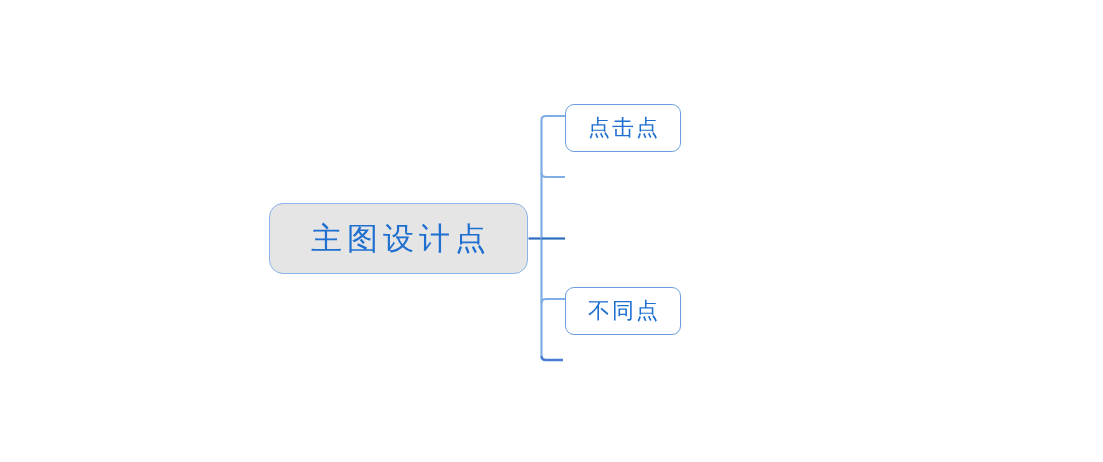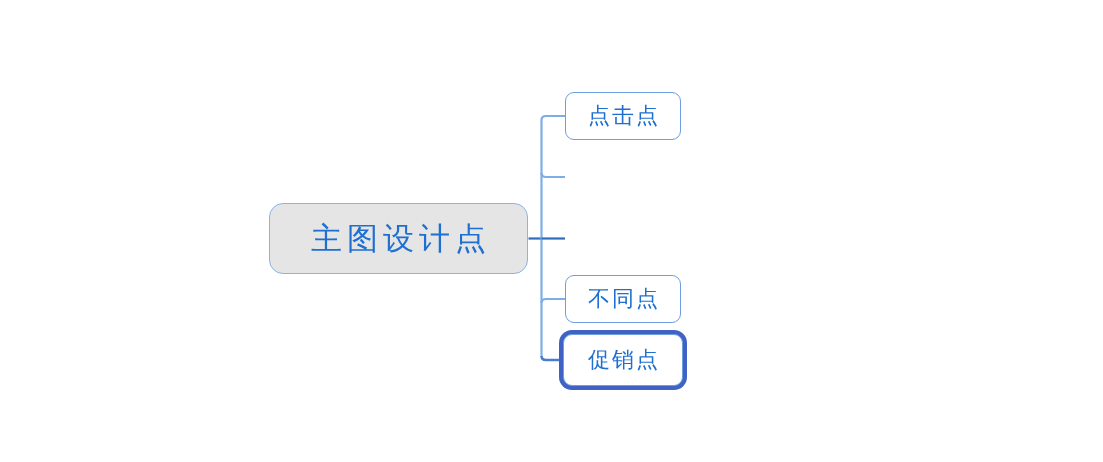--- a/index.html
+++ b/index.html
@@ -58,20 +58,21 @@
     left: 565px;
     width: 116px;
     height: 48px;
     box-sizing: border-box;
     background: #ffffff;
     border: 1.3px solid #6D9FE0;
     border-radius: 9px;
     display: flex;
     align-items: center;
     justify-content: center;
+    margin-top: 12px;
   }
   .child-label {
     color: #1F6FD0;
     font-size: 22px;
     letter-spacing: 2px;
     text-indent: 2px;
     line-height: 1;
     white-space: nowrap;
   }
 
@@ -115,17 +116,14 @@
   <div class="child-node" style="top:92px">
     <span class="child-label">点击点</span>
   </div>
 
 
 
   <div class="child-node" style="top:275px">
     <span class="child-label">不同点</span>
   </div>
 
-  <div class="child-node selected" style="top:334px">
-    <span class="child-label">促销点</span>
-  </div>
 
 </div>
 
 </body></html>

